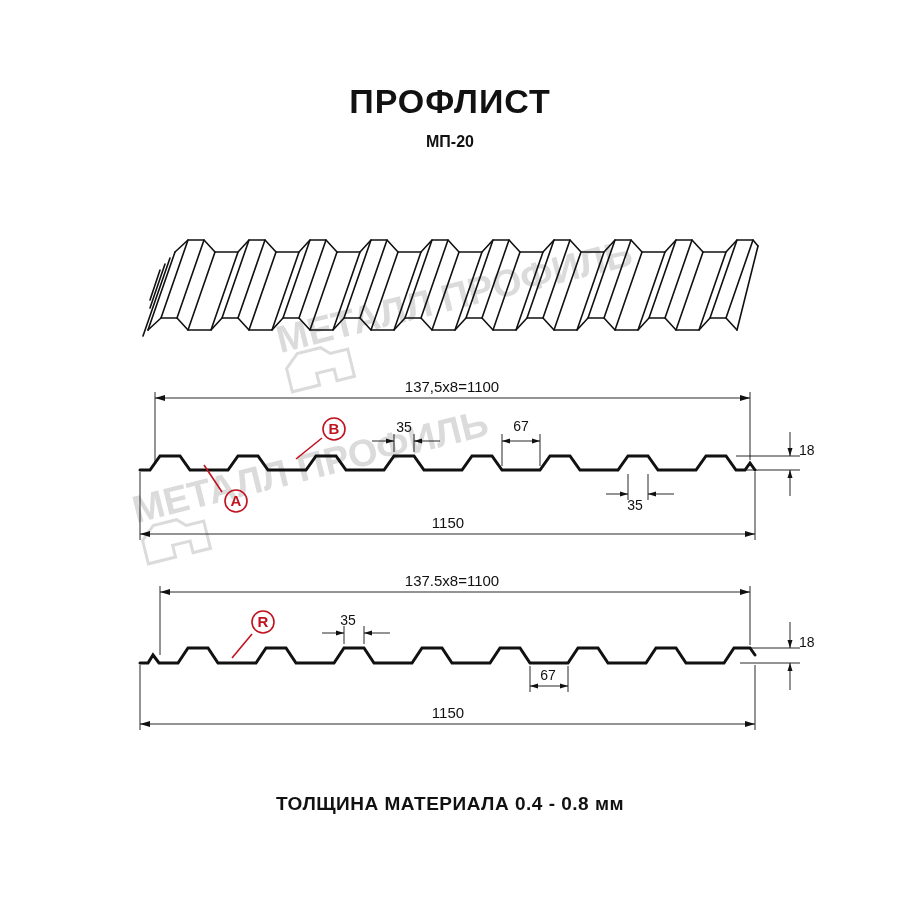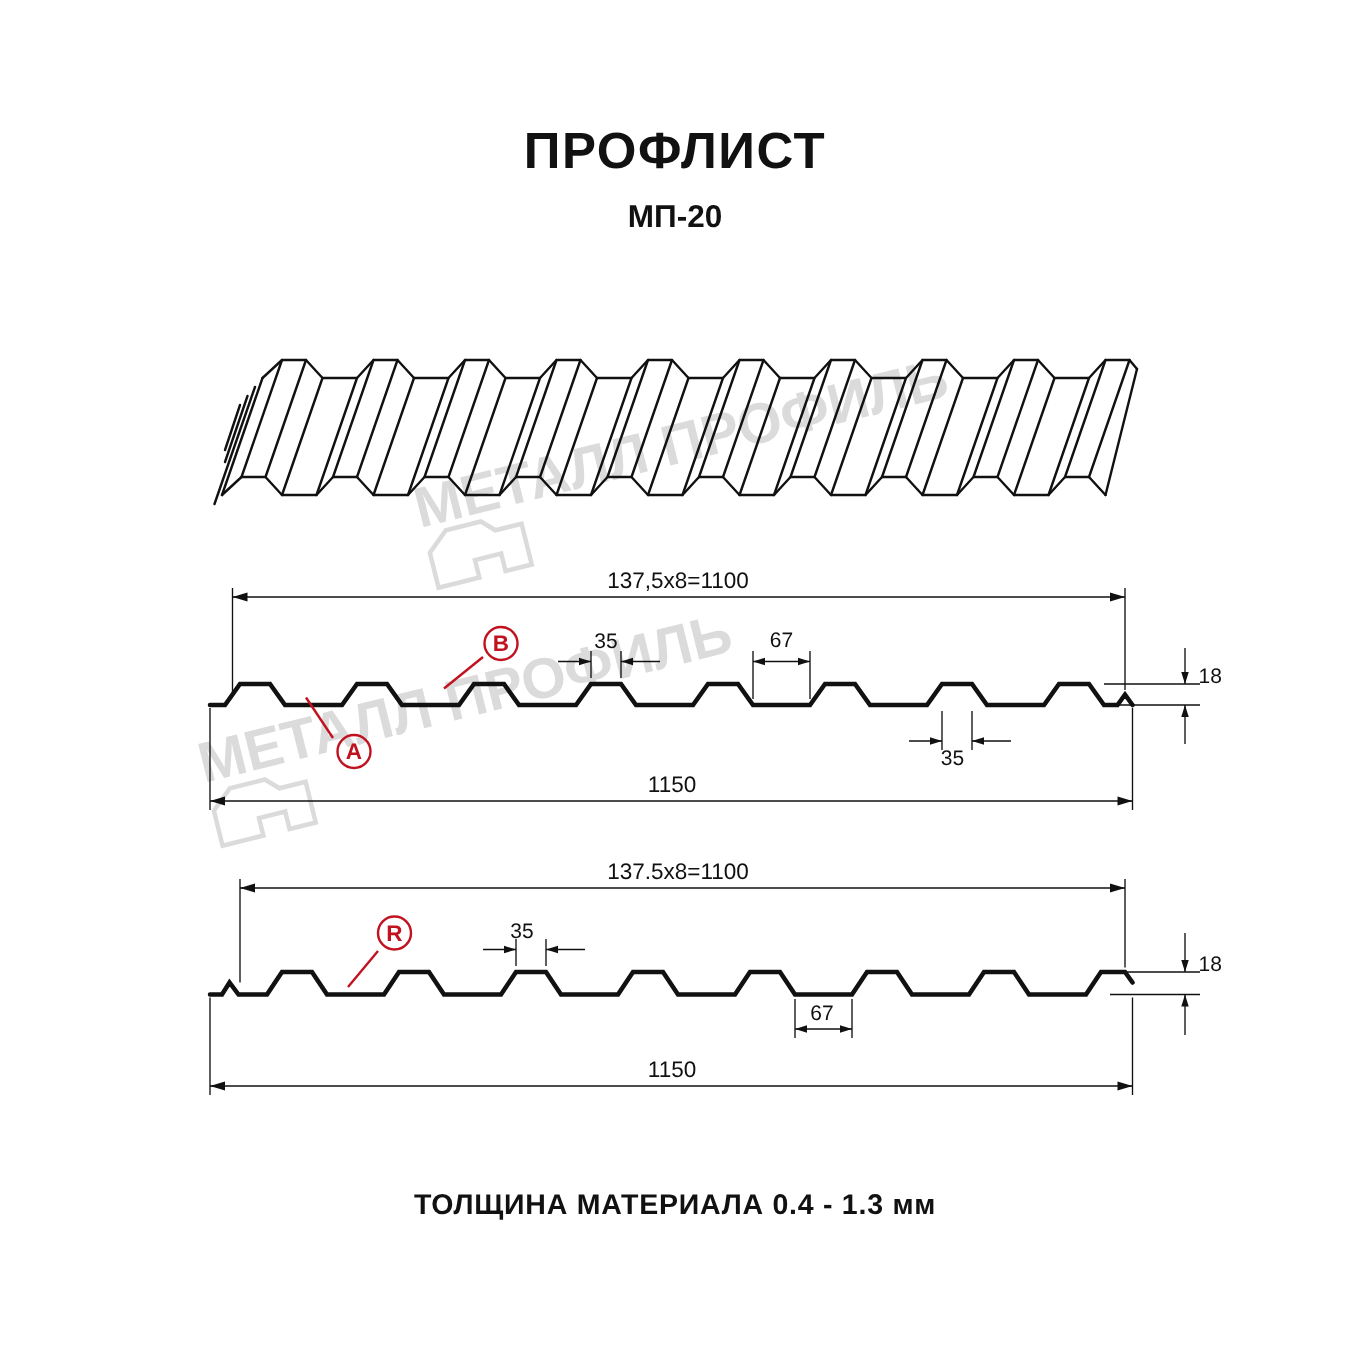--- a/index.html
+++ b/index.html
@@ -31,21 +31,21 @@
     font-weight: bold;
     letter-spacing: 1px;
     color: #111;
   }
   .subtitle {
     position: absolute;
     top: 133px;
     left: 0;
     width: 900px;
     text-align: center;
-    font-size: 21px;
+    font-size: 16px;
     font-weight: bold;
     color: #111;
   }
   .footer {
     position: absolute;
     top: 793px;
     left: 0;
     width: 900px;
     text-align: center;
     font-size: 19px;
@@ -341,15 +341,15 @@
       <text class="dimtext" x="799" y="647" text-anchor="start">18</text>
 
       <g>
         <path d="M232 658 L252 634" stroke="#c1121f" stroke-width="1.6" fill="none"></path>
         <circle cx="263" cy="622" r="11" stroke="#c1121f" stroke-width="1.6" fill="none"></circle>
         <text class="balloon-text" x="263" y="627" text-anchor="middle">R</text>
       </g>
     </g>
   </svg>
 
-  <div class="footer">ТОЛЩИНА МАТЕРИАЛА 0.4 - 1.3 мм</div>
+  <div class="footer">ТОЛЩИНА МАТЕРИАЛА 0.4 - 0.8 мм</div>
 
 </div>
 
 </body></html>

